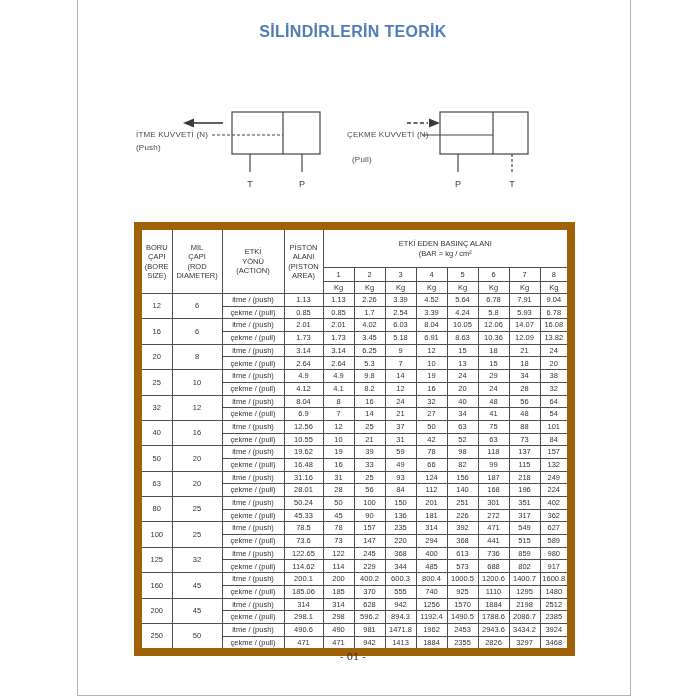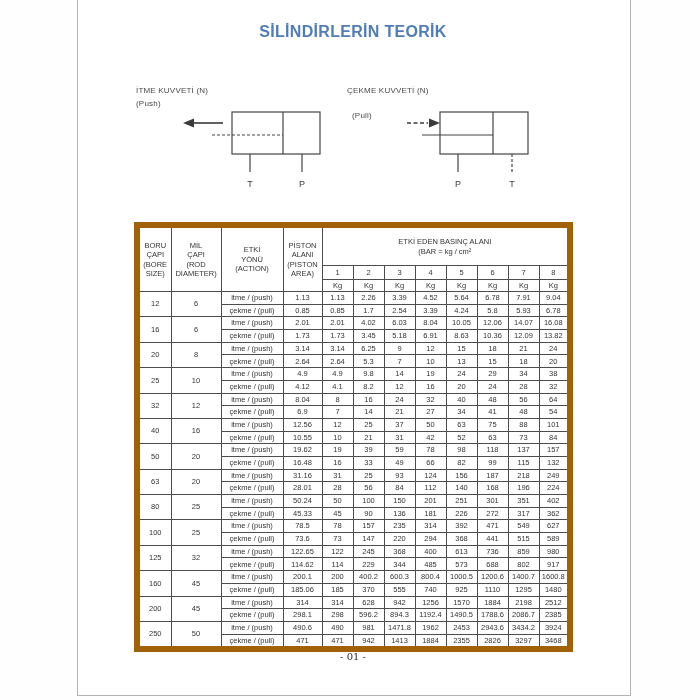--- a/index.html
+++ b/index.html
@@ -3,28 +3,28 @@
 <meta charset="utf-8">
 <style>
   html,body{margin:0;padding:0;background:#fff;}
   #stage{position:relative;width:700px;height:700px;background:#fefefe;overflow:hidden;
          font-family:"Liberation Sans",sans-serif;}
   .page{position:absolute;left:77px;top:-6px;width:552px;height:700px;
         background:#fff;border:1px solid #b3b3b3;}
   .title-block{position:absolute;left:77px;top:22px;width:552px;text-align:center;}
   .title-main{font-size:16px;font-weight:bold;color:#4f7db8;line-height:19px;letter-spacing:.3px;}
   .title-sub{font-size:10.5px;font-weight:bold;color:#4f7db8;margin-top:3px;letter-spacing:.2px;}
-  .diag-label{position:absolute;font-size:8px;color:#4a4a4a;letter-spacing:.2px;}
+  .diag-label{position:absolute;font-size:8px;color:#4a4a4a;letter-spacing:.2px;margin-top:44px;}
   .diag-svg{position:absolute;}
   .diag-svg text{font-family:"Liberation Sans",sans-serif;font-size:9px;fill:#3c3c3c;}
   table.forces{position:absolute;left:134px;top:222px;width:433px;border-collapse:collapse;
                table-layout:fixed;}
   table.forces th,table.forces td{border:1px solid #4d4d4d;font-weight:normal;text-align:center;
       vertical-align:middle;padding:0;font-size:7.5px;color:#333;line-height:1.25;overflow:hidden;}
-  table.forces{border:6px solid #a16207;padding-left:44px;}
+  table.forces{border:8px solid #a16207;padding-left:44px;}
   th.hdr{white-space:pre-line;font-size:7.5px;}
   tr.numrow th{height:13px;}
   tr.unitrow th{height:11px;margin-left:32px;}
   tr.data td{height:11.7px;line-height:1;}
   td[data-name="action-cell"]{font-size:7.5px;}
   .footer{position:absolute;left:77px;top:651px;width:552px;text-align:center;
           font-family:"DejaVu Serif",serif;font-size:10px;color:#2b2b2b;}
 </style>
 </head>
 <body>

